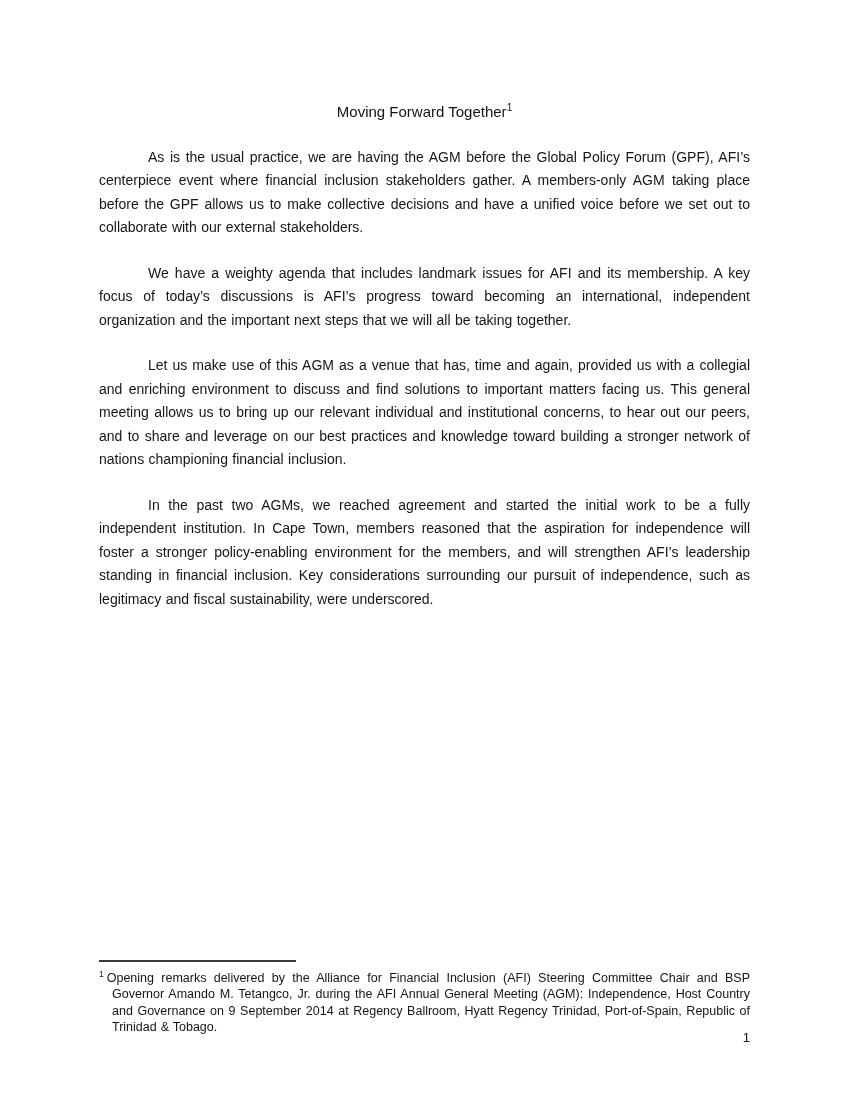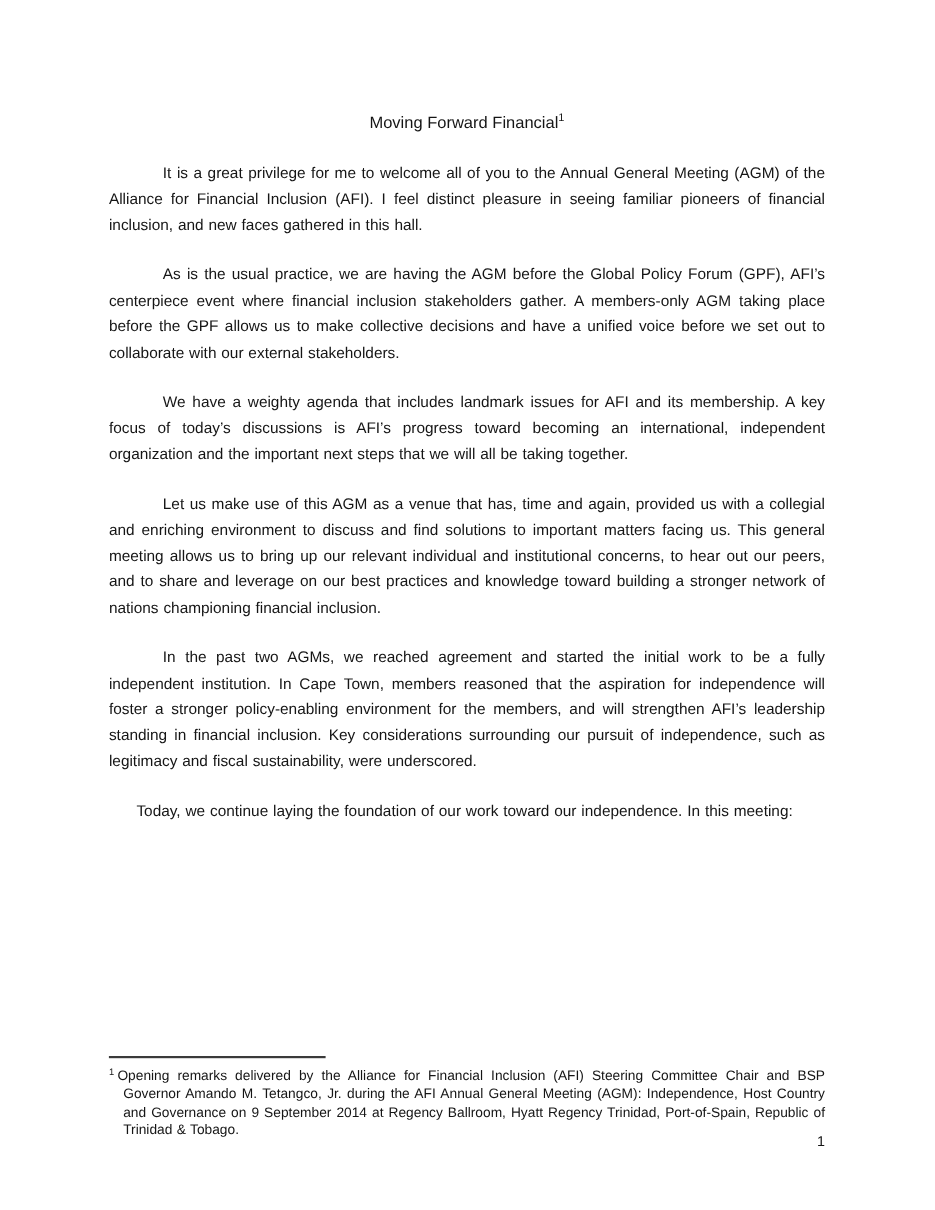--- a/index.html
+++ b/index.html
@@ -74,28 +74,26 @@
     font-size: 13px;
     line-height: 16px;
   }
 </style>
 </head>
 <body>
 
 <div class="page">
 
   <div class="content">
-    <h1 class="doc-title"><span>Moving Forward Financial</span><sup>1</sup></h1>
+    <h1 class="doc-title"><span>Moving Forward Together</span><sup>1</sup></h1>
 
-    <p>It is a great privilege for me to welcome all of you to the Annual General Meeting (AGM) of the Alliance for Financial Inclusion (AFI).  I feel distinct pleasure in seeing familiar pioneers of financial inclusion, and new faces gathered in this hall.</p>
     <p>As is the usual practice, we are having the AGM before the Global Policy Forum (GPF), AFI’s centerpiece event where financial inclusion stakeholders gather.  A members-only AGM taking place before the GPF allows us to make collective decisions and have a unified voice before we set out to collaborate with our external stakeholders.</p>
     <p>We have a weighty agenda that includes landmark issues for AFI and its membership. A key focus of today’s discussions is AFI’s progress toward becoming an international, independent organization and the important next steps that we will all be taking together.</p>
     <p>Let us make use of this AGM as a venue that has, time and again, provided us with a collegial and enriching environment to discuss and find solutions to important matters facing us.  This general meeting allows us to bring up our relevant individual and institutional concerns, to hear out our peers, and to share and leverage on our best practices and knowledge toward building a stronger network of nations championing financial inclusion.</p>
     <p>In the past two AGMs, we reached agreement and started the initial work to be a fully independent institution. In Cape Town, members reasoned that the aspiration for independence will foster a stronger policy-enabling environment for the members, and will strengthen AFI’s leadership standing in financial inclusion. Key considerations surrounding our pursuit of independence, such as legitimacy and fiscal sustainability, were underscored.</p>
-    <p class="small-indent">Today, we continue laying the foundation of our work toward our independence.  In this meeting:</p>
   </div>
 
   <div class="footnote-area">
     <div class="footnote-rule"></div>
     <div class="footnote"><sup>1</sup><span>Opening remarks delivered by the Alliance for Financial Inclusion (AFI) Steering Committee Chair and BSP Governor Amando M. Tetangco, Jr. during the AFI Annual General Meeting (AGM): Independence, Host Country and Governance on 9 September 2014 at Regency Ballroom, Hyatt Regency Trinidad, Port-of-Spain, Republic of Trinidad &amp; Tobago.</span></div>
   </div>
 
   <div class="page-number">1</div>
 
 </div>

